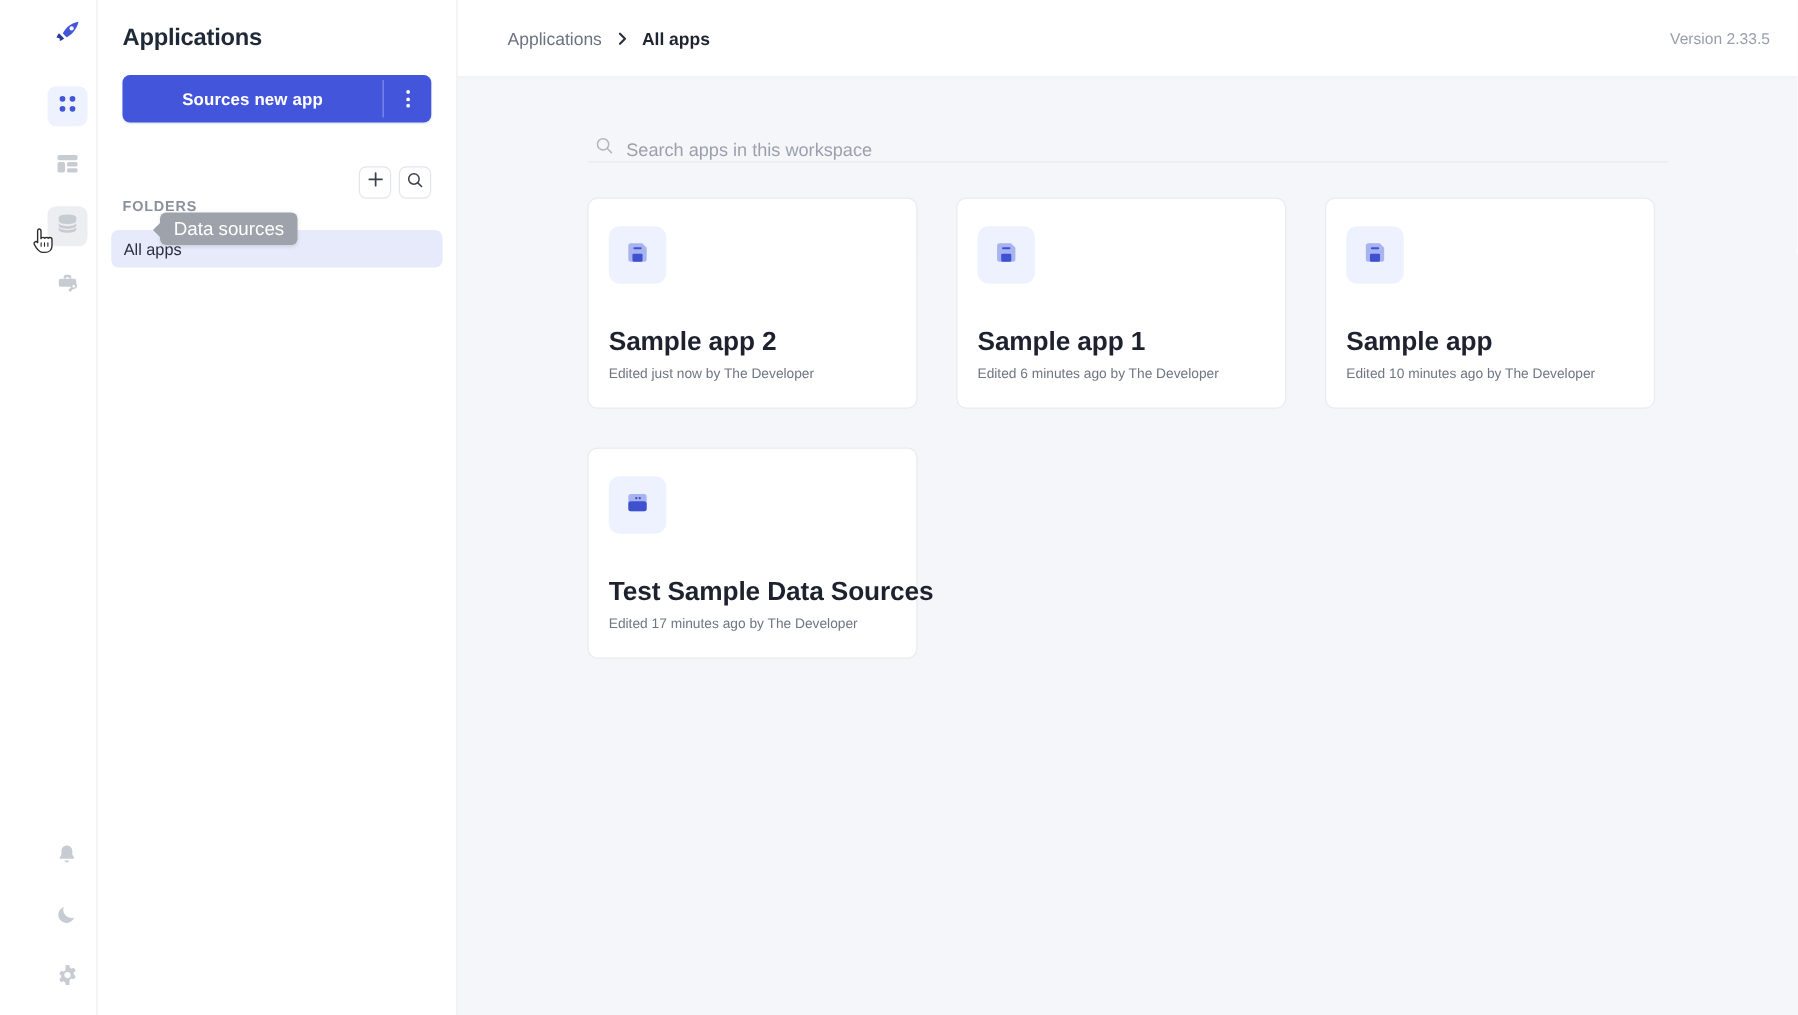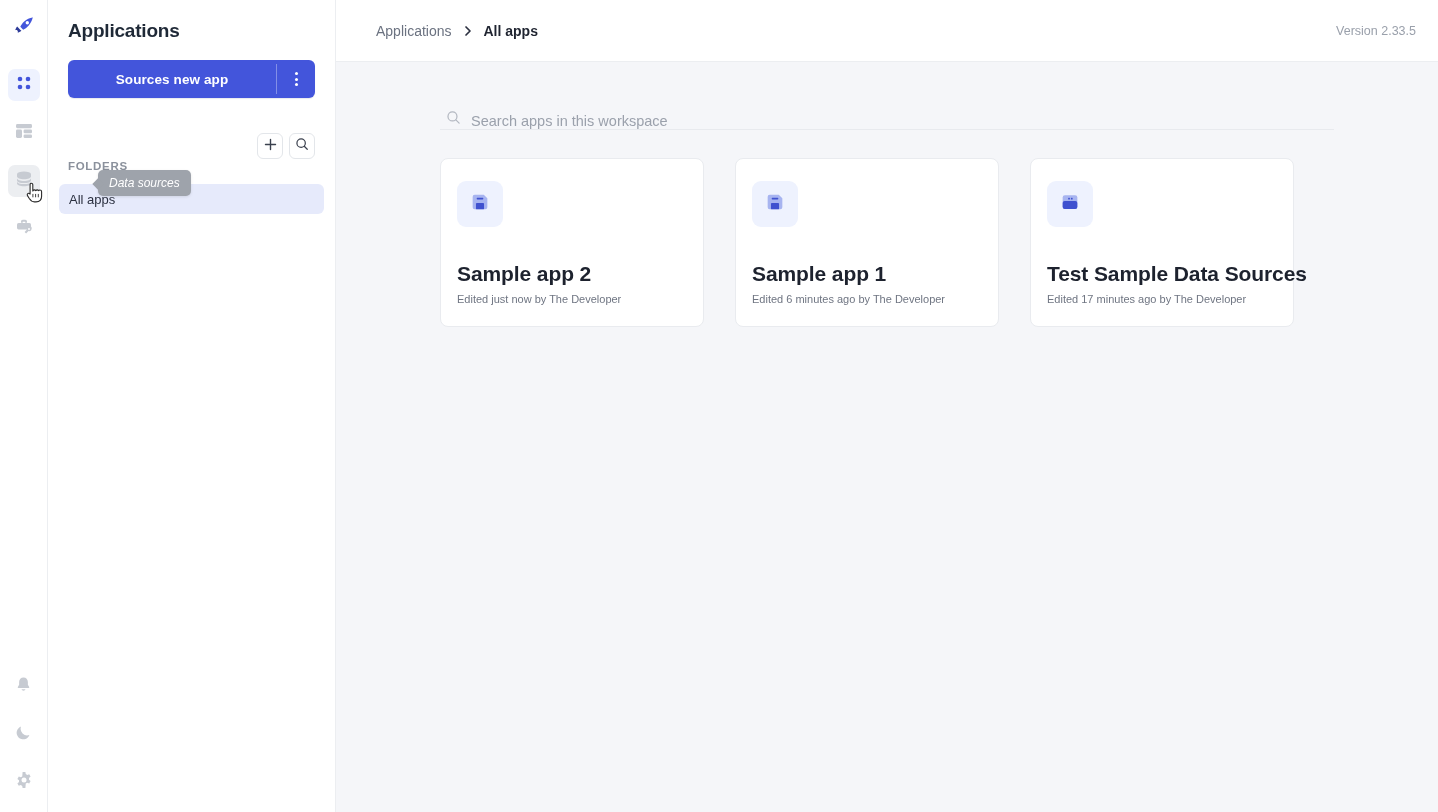--- a/index.html
+++ b/index.html
@@ -2,21 +2,21 @@
 <html><head>
 <meta charset="utf-8">
 <style>
   * { box-sizing: border-box; margin: 0; padding: 0; }
   html, body {
     width: 1438px; height: 812px;
     font-family: "Liberation Sans", sans-serif;
     background: #ffffff;
     overflow: hidden;
   }
-  .app { position: relative; width: 1438px; height: 731px; display: flex; }
+  .app { position: relative; width: 1438px; height: 731px; display: flex; padding-left: 30px; }
 
   
   .rail {
     width: 48px; height: 812px; background: #ffffff;
     border-right: 1px solid #eceef1;
     display: flex; flex-direction: column; align-items: center;
     flex: 0 0 48px; position: relative; z-index: 5;
   }
   .rail-logo { margin-top: 10px; width: 32px; height: 32px;
     display: flex; align-items: center; justify-content: center; }
@@ -123,23 +123,22 @@
     margin-top: 35px; font-size: 21px; font-weight: 700; color: #1d222e;
     letter-spacing: -0.1px; white-space: nowrap;
   }
   .card-meta { margin-top: 7px; font-size: 11px; color: #6f7582; }
 
   
   .tooltip {
     position: absolute; left: 50px; top: 170px; height: 26px;
     background: #9ea3ab; color: #ffffff; border-radius: 5px;
     display: flex; align-items: center; padding: 0 11px;
-    font-size: 12px; z-index: 40; white-space: nowrap;
+    font-size: 15px; z-index: 40; white-space: nowrap;
     box-shadow: 0 1px 3px rgba(0,0,0,.10);
-    font-style: italic;
   }
   .tooltip:before {
     content: ""; position: absolute; left: -4px; top: 10px;
     width: 8px; height: 8px; background: #9ea3ab; transform: rotate(45deg);
   }
   .cursor { position: absolute; left: 26px; top: 182px; z-index: 60; }
 </style>
 </head>
 <body>
 
@@ -323,20 +322,33 @@
                 <path d="M4 6.2A2.2 2.2 0 0 1 6.2 4h9.9L20 7.9v9.9a2.2 2.2 0 0 1-2.2 2.2H6.2A2.2 2.2 0 0 1 4 17.8z" fill="#a7b4f0"></path>
                 <rect x="8.4" y="7.4" width="7.2" height="1.8" rx=".7" fill="#3f51cf"></rect>
                 <rect x="7.6" y="13" width="8.8" height="7" rx="1" fill="#3f51cf"></rect>
               </svg>
             </span>
           </div>
           <div class="card-name">Sample app 1</div>
           <div class="card-meta">Edited 6 minutes ago by The Developer</div>
         </div>
 
+        <div class="card">
+          <div class="card-icon">
+            <span>
+              <svg width="22" height="22" viewBox="0 0 24 24">
+                <path d="M4 6.2A2.2 2.2 0 0 1 6.2 4h9.9L20 7.9v9.9a2.2 2.2 0 0 1-2.2 2.2H6.2A2.2 2.2 0 0 1 4 17.8z" fill="#a7b4f0"></path>
+                <rect x="8.4" y="7.4" width="7.2" height="1.8" rx=".7" fill="#3f51cf"></rect>
+                <rect x="7.6" y="13" width="8.8" height="7" rx="1" fill="#3f51cf"></rect>
+              </svg>
+            </span>
+          </div>
+          <div class="card-name">Sample app</div>
+          <div class="card-meta">Edited 10 minutes ago by The Developer</div>
+        </div>
 
         <div class="card">
           <div class="card-icon">
             <span>
               <svg width="22" height="22" viewBox="0 0 24 24">
                 <rect x="4" y="4.6" width="16" height="15" rx="2.4" fill="#a7b4f0"></rect>
                 <rect x="4" y="11" width="16" height="8.6" rx="2.2" fill="#3f51cf"></rect>
                 <rect x="10" y="7.3" width="1.9" height="1.9" rx=".6" fill="#3f51cf"></rect>
                 <rect x="13" y="7.3" width="1.9" height="1.9" rx=".6" fill="#3f51cf"></rect>
               </svg>

